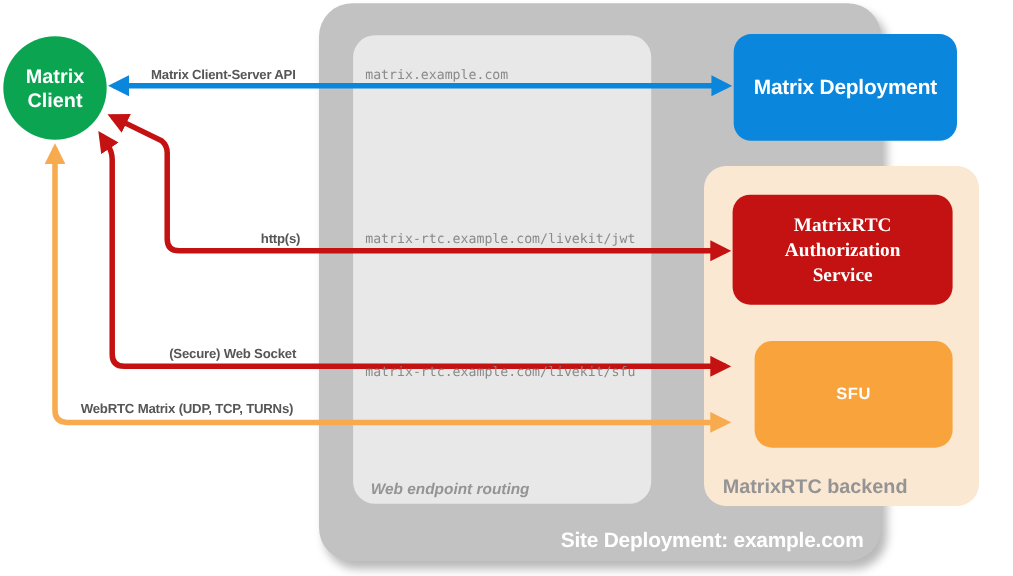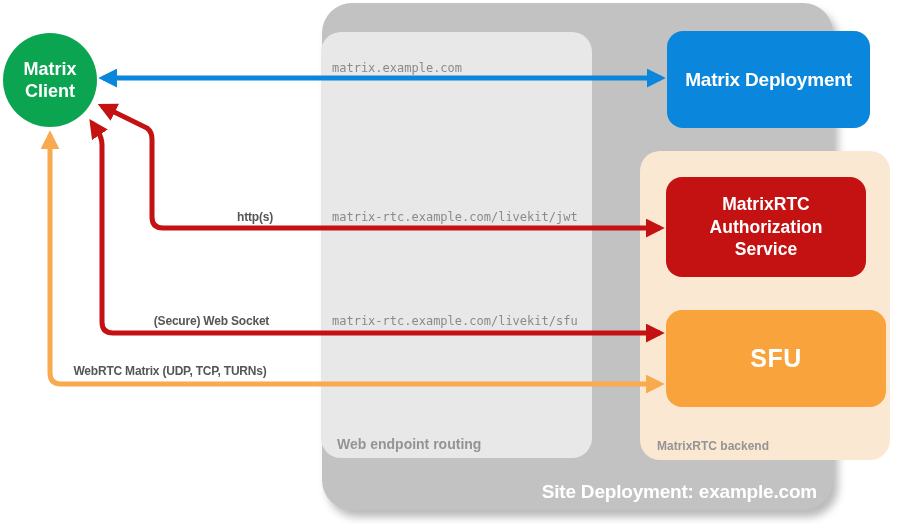--- a/index.html
+++ b/index.html
@@ -7,62 +7,61 @@
     position:relative; width:921px; height:524px; overflow:hidden;
     font-family:"Liberation Sans", sans-serif; background:#ffffff;
   }
   .abs { position:absolute; }
 
   
   .site-box {
     left:290px; top:3px; width:511px; height:507px;
     border-radius:30px;
     box-shadow:5px 7px 9px rgba(0,0,0,0.28);
-    margin-left:32px;
   }
   .site-label {
     right:16px; bottom:7px;
     font-weight:bold; font-size:19px; letter-spacing:-0.2px; color:#ffffff;
   }
   .routing-box {
-    left:321px; top:32px; width:271px; height:426px; border-radius:20px;
+    left:321px; top:32px; width:271px; height:426px; border-radius:20px;font-style:italic;
   }
   .routing-label {
     left:16px; bottom:6px;
     font-weight:bold; font-size:14px; color:#949494;
   }
   .backend-box {
     left:640px; top:151px; width:250px; height:309px; border-radius:20px;
   }
   .backend-label {
     left:17px; bottom:7px;
-    font-weight:bold; font-size:12px; color:#949494;
+    font-weight:bold; font-size:18px; color:#949494;
   }
 
   
   .node {
     display:flex; align-items:center; justify-content:center;
     text-align:center; color:#ffffff; font-weight:bold;
   }
   .client-node {
     left:3px; top:33px; width:94px; height:94px; border-radius:50%;
     font-size:18px; line-height:1.25;
   }
   .client-node .wrap { width:62px; }
   .homeserver-node {
     left:667px; top:31px; width:203px; height:97px; border-radius:16px;
     font-size:19px; letter-spacing:-0.2px;
   }
   .auth-node {
     left:666px; top:177px; width:200px; height:100px; border-radius:16px;
-    font-size:17.5px; line-height:1.3; padding:0 12px; box-sizing:border-box;
+    font-size:17.5px; line-height:1.3; padding:0 24px; box-sizing:border-box;font-family:Liberation Serif, serif;
   }
   .sfu-node {
-    left:666px; top:310px; width:220px; height:97px; border-radius:16px;
-    font-size:25px; letter-spacing:0.5px;
+    left:686px; top:310px; width:180px; height:97px; border-radius:16px;
+    font-size:15px; letter-spacing:0.5px;
   }
 
   
   .arrows { left:0; top:0; pointer-events:none; }
 
   
   .edge-label {
     font-weight:bold; font-size:12px; letter-spacing:-0.2px;
     color:#565656; line-height:16px;
   }
@@ -115,32 +114,33 @@
 
     <path d="M 103 78 L 661 78" fill="none" stroke-width="5" marker-start="url(#ah-blue)" marker-end="url(#ah-blue)" stroke="#0a86dd"></path>
 
     <path d="M 102 106 L 147 128 Q 152 132 152 139 L 152 217 Q 152 228 163 228 L 660 228" fill="none" stroke-width="5" marker-start="url(#ah-red)" marker-end="url(#ah-red)" stroke="#c41111"></path>
 
     <path d="M 92 123 L 98 132 Q 102 138 102 145 L 102 322 Q 102 333 113 333 L 660 333" fill="none" stroke-width="5" marker-start="url(#ah-red)" marker-end="url(#ah-red)" stroke="#c41111"></path>
 
     <path d="M 50 135 L 50 373 Q 50 384 61 384 L 660 384" fill="none" stroke-width="5" marker-start="url(#ah-orange)" marker-end="url(#ah-orange)" stroke="#f8aa4e"></path>
   </svg>
 
+  <div class="abs edge-label al-center" style="left:105px; top:60px; width:196px;">Matrix Client-Server API</div>
 
   <div class="abs edge-label al-right" style="left:150px; top:209px; width:123px;">http(s)</div>
 
   <div class="abs edge-label al-center" style="left:118px; top:313px; width:187px;text-align:center;">(Secure) Web Socket</div>
 
   <div class="abs edge-label al-center" style="left:58px; top:363px; width:224px;">WebRTC Matrix (UDP, TCP, TURNs)</div>
 
   <div class="abs url-label" style="left:332px; top:209px;">matrix-rtc.example.com/livekit/jwt</div>
 
   <div class="abs url-label" style="left:332px; top:60px;">matrix.example.com</div>
 
-  <div class="abs url-label" style="left:332px; top:313px;">matrix-rtc.example.com/livekit/sfu</div>
+  <div class="abs url-label" style="left:332px; top:330px;">matrix-rtc.example.com/livekit/sfu</div>
 
   <div class="abs routing-box" style="background:none; pointer-events:none;">
     <div class="abs routing-label">Web endpoint routing</div>
   </div>
 
   <div class="abs backend-box" style="background:none; pointer-events:none;">
     <div class="abs backend-label">MatrixRTC backend</div>
   </div>
 
   <div class="abs site-box" style="background:none; box-shadow:none; pointer-events:none;">

